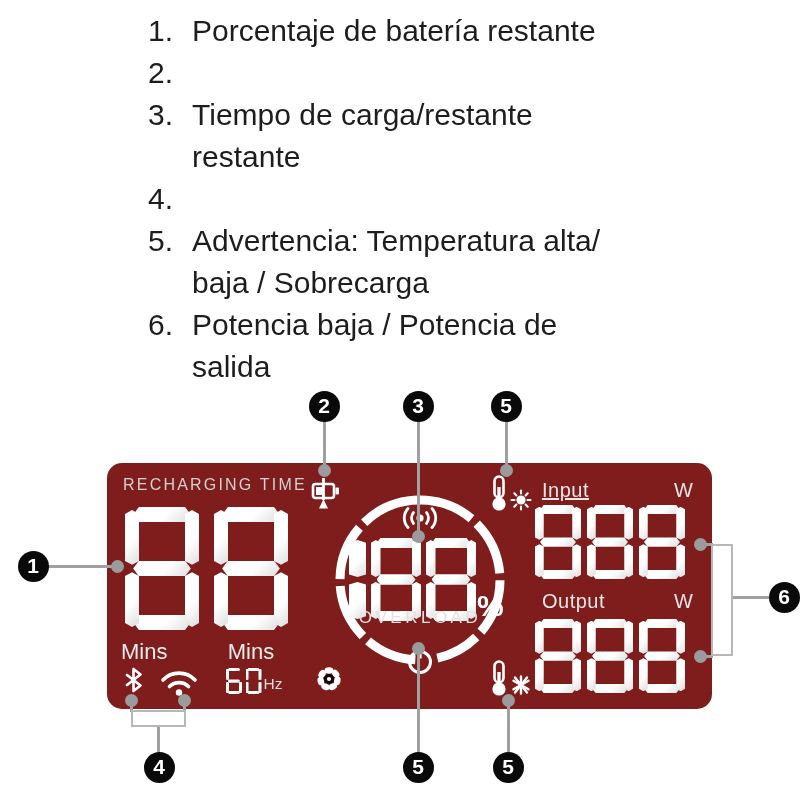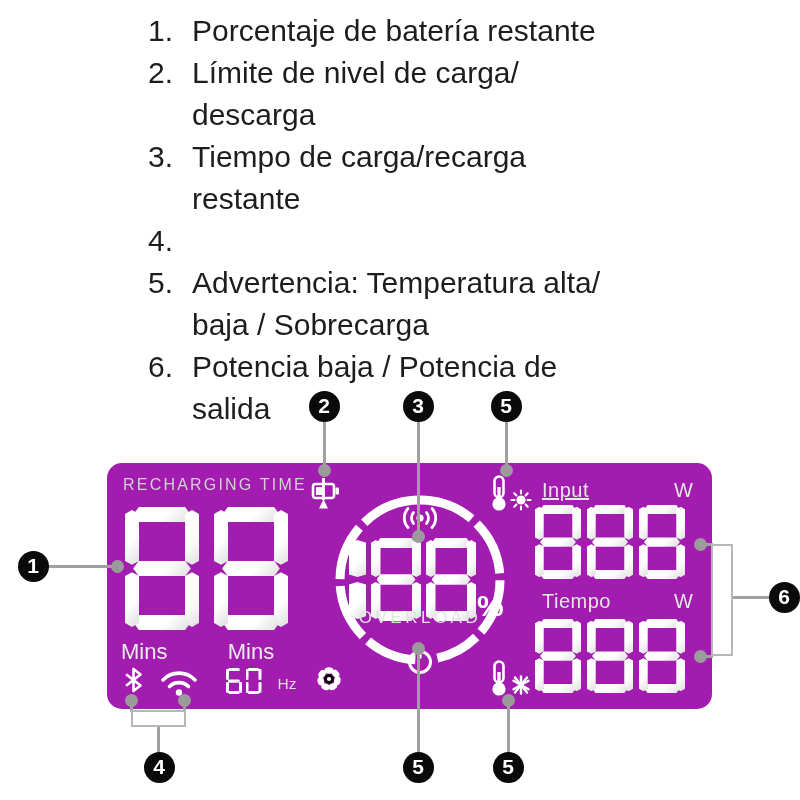--- a/index.html
+++ b/index.html
@@ -4,33 +4,33 @@
 <style>
   html,body{margin:0;padding:0;background:#fff;}
   #stage{position:relative;width:800px;height:800px;background:#ffffff;overflow:hidden;
          font-family:"Liberation Sans", sans-serif;}
   
   #legend{position:absolute;left:148px;top:10px;width:540px;color:#1d1d1d;}
   .lg-item{display:flex;}
   .lg-num{width:44px;flex:0 0 44px;font-size:30px;line-height:42px;}
   .lg-text{font-size:30px;line-height:42px;white-space:pre-line;}
   
-  #panel{position:absolute;left:107px;top:463px;width:605px;height:246px;background:#a21caf;border-radius:15px;}
+  #panel{position:absolute;left:107px;top:463px;width:605px;height:246px;background:#7f1d1d;border-radius:15px;}
   .plabel{position:absolute;color:#d9d9d9;}
   #rech-label{left:16px;top:13px;font-size:16px;letter-spacing:2.2px;color:#d2d2d2;}
   #mins-label{left:14px;top:176px;width:82px;text-align:left;font-size:22px;color:#ececec;}
   #hours-label{left:103px;top:176px;width:82px;text-align:center;font-size:22px;color:#ececec;}
   #input-label{left:435px;top:16px;font-size:20px;color:#e6e6e6;letter-spacing:.5px;text-decoration:underline;}
   #input-w{left:540px;top:16px;width:46px;text-align:right;font-size:20px;color:#e6e6e6;}
   #output-label{left:435px;top:127px;font-size:20px;color:#e6e6e6;letter-spacing:.5px;}
   #output-w{left:540px;top:127px;width:46px;text-align:right;font-size:20px;color:#e6e6e6;}
   #overload-label{left:223px;top:145px;width:180px;text-align:center;font-size:17px;letter-spacing:3.5px;color:#e2e2e2;}
   #pct-sign{left:370px;top:126px;font-size:30px;font-weight:bold;color:#fff;}
   #freq{position:absolute;left:119px;top:205px;display:flex;align-items:flex-end;}
-  #freq-unit{font-size:15.5px;color:#dcdcdc;padding-bottom:1px;margin-left:16px;}
+  #freq-unit{font-size:15.5px;color:#dcdcdc;padding-bottom:1px;margin-left:2px;}
   .icon{position:absolute;}
   
   .segwrap{position:absolute;display:flex;gap:var(--dg,6px);}
   .seg-digit{position:relative;width:var(--dw,46px);height:var(--dh,74px);flex:0 0 auto;}
   .seg-digit.narrow{width:var(--dn,17px);}
   .seg{position:absolute;background:linear-gradient(135deg,#ffffff 55%,#dedede);}
   .seg-a,.seg-g,.seg-d{left:11%;width:78%;height:12.5%;
      clip-path:polygon(10% 0,90% 0,100% 50%,90% 100%,10% 100%,0 50%);}
   .seg-a{top:0;} .seg-g{top:43.75%;} .seg-d{bottom:0;}
   .seg-b,.seg-c,.seg-e,.seg-f{width:19%;height:44.5%;
@@ -55,26 +55,24 @@
 
 <div id="stage">
 
   <div id="legend">
     <div class="lg-item">
       <span class="lg-num">1.</span>
       <span class="lg-text">Porcentaje de batería restante</span>
     </div>
     <div class="lg-item">
       <span class="lg-num">2.</span>
-      <span class="lg-text">Límite de nivel de carga/
-descarga</span>
     </div>
     <div class="lg-item">
       <span class="lg-num">3.</span>
-      <span class="lg-text">Tiempo de carga/recarga
+      <span class="lg-text">Tiempo de carga/restante
 restante</span>
     </div>
     <div class="lg-item">
       <span class="lg-num">4.</span>
     </div>
     <div class="lg-item">
       <span class="lg-num">5.</span>
       <span class="lg-text">Advertencia: Temperatura alta/
 baja / Sobrecarga</span>
     </div>
@@ -256,21 +254,21 @@
         <span class="seg-digit">
           <i class="seg seg-a"></i>
           <i class="seg seg-b"></i>
           <i class="seg seg-c"></i>
           <i class="seg seg-d"></i>
           <i class="seg seg-e"></i>
           <i class="seg seg-f"></i>
           <i class="seg seg-g"></i>
         </span>
       </div>
-    <div id="output-label" class="plabel">Tiempo</div>
+    <div id="output-label" class="plabel">Output</div>
     <div id="output-w" class="plabel">W</div>
     <div id="output-digits" class="segwrap">
         <span class="seg-digit">
           <i class="seg seg-a"></i>
           <i class="seg seg-b"></i>
           <i class="seg seg-c"></i>
           <i class="seg seg-d"></i>
           <i class="seg seg-e"></i>
           <i class="seg seg-f"></i>
           <i class="seg seg-g"></i>

